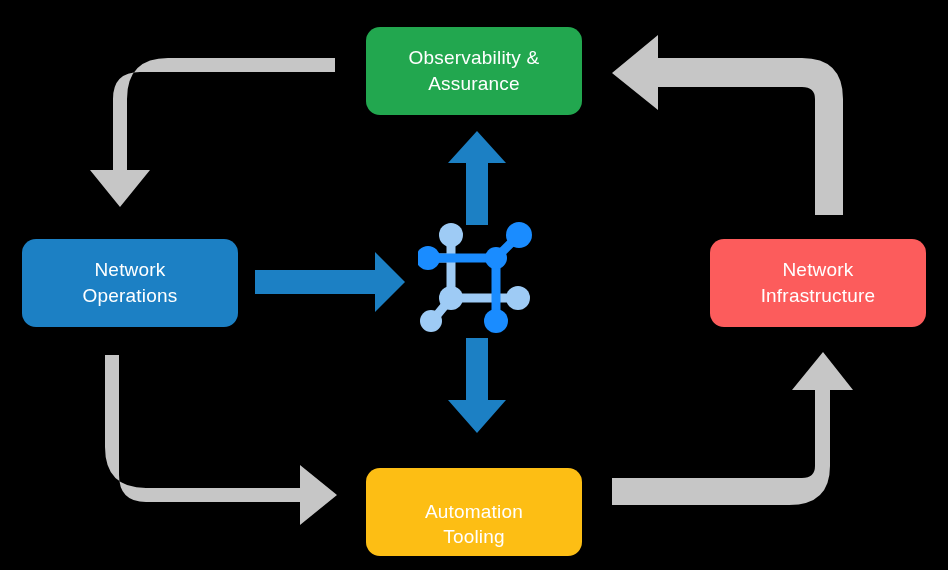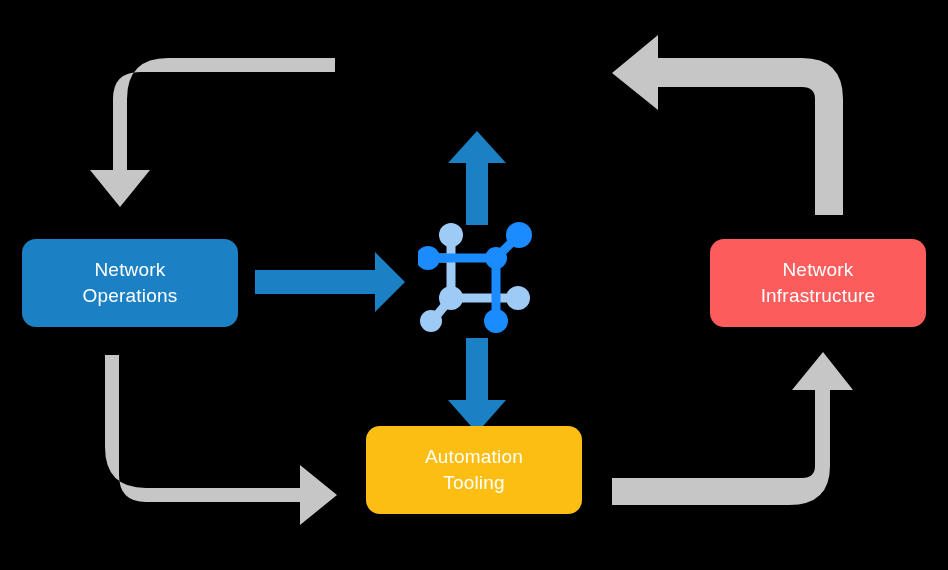--- a/index.html
+++ b/index.html
@@ -50,24 +50,25 @@
   }
   #box-network-infrastructure {
     left: 710px;
     top: 239px;
     width: 216px;
     height: 88px;
     background: #fc5c5c;
   }
   #box-automation-tooling {
     left: 366px;
-    top: 426px;
+    top: 468px;
     width: 216px;
     height: 88px;
     background: #fdbe14;
+    align-items: flex-end;
   }
   #arrow-layer {
     position: absolute;
     left: 0;
     top: 0;
     width: 948px;
     height: 570px;
   }
   .hub {
     position: absolute;
@@ -204,20 +205,24 @@
     </g>
 
     <g fill="#1a8cff">
       <circle cx="10" cy="40" r="12"></circle>
       <circle cx="78" cy="40" r="11"></circle>
       <circle cx="101" cy="17" r="13"></circle>
       <circle cx="78" cy="103" r="12"></circle>
     </g>
   </svg>
 
+  <div class="node-box" id="box-observability">
+    <span>Observability &amp;
+Assurance</span>
+  </div>
 
   <div class="node-box" id="box-network-operations">
     <span>Network
 Operations</span>
   </div>
 
   <div class="node-box" id="box-network-infrastructure">
     <span>Network
 Infrastructure</span>
   </div>

